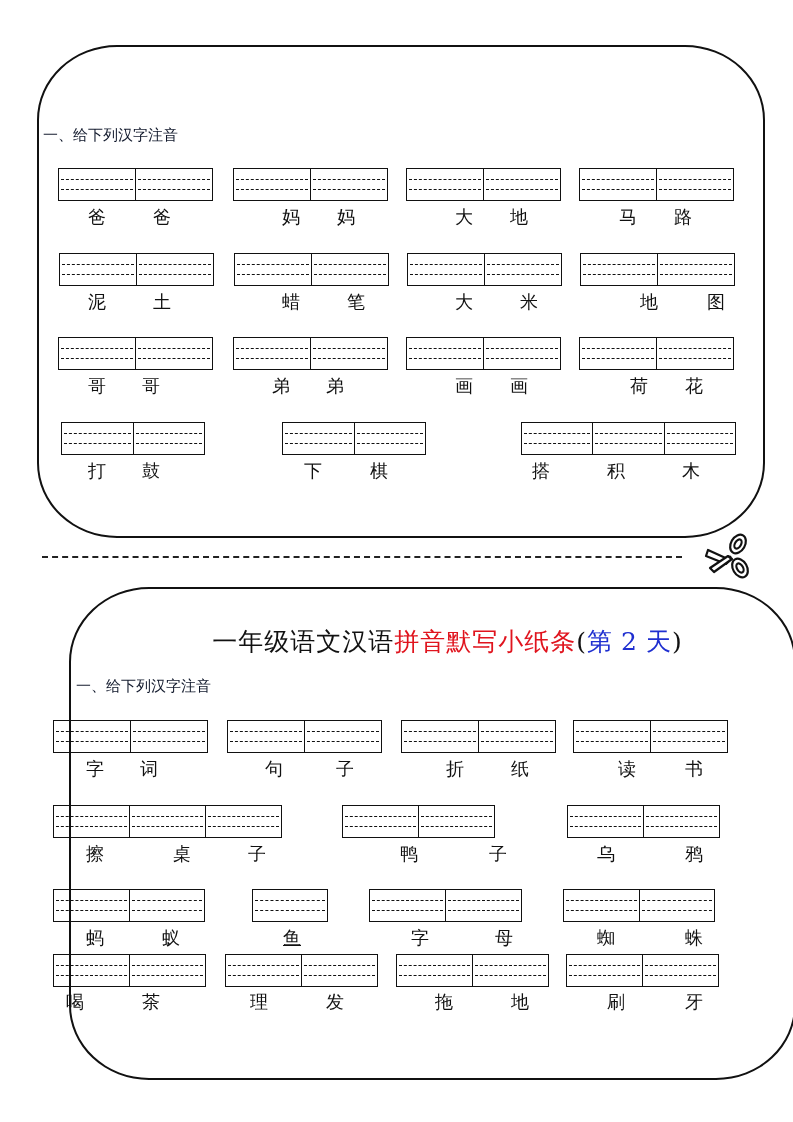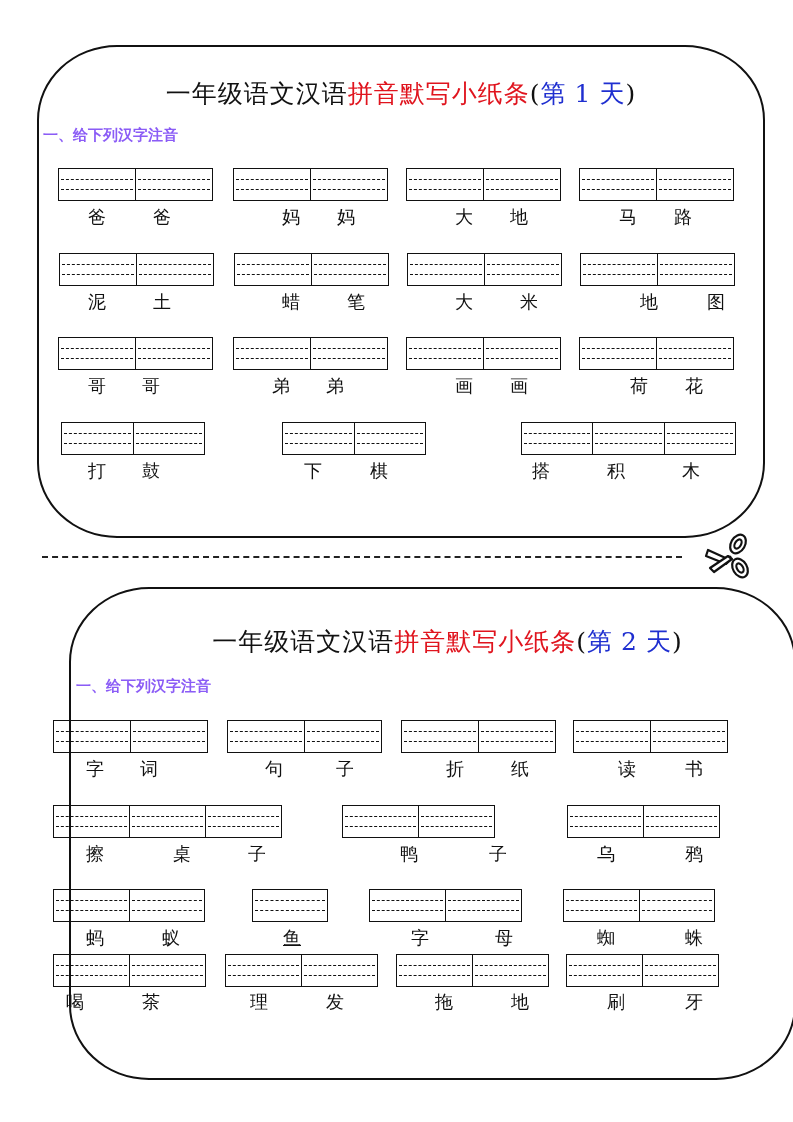--- a/index.html
+++ b/index.html
@@ -3,38 +3,35 @@
 <meta charset="utf-8">
 <style>
   html, body { margin:0; padding:0; background:#ffffff; }
   body { width:793px; height:1122px; position:relative; overflow:hidden;
          font-family:"DejaVu Serif","Liberation Serif",serif; color:#111; }
   .card { position:absolute; border:2px solid #111; border-radius:80px / 75px; box-sizing:border-box; background:#fff; }
   .title { position:absolute; left:0; right:0; text-align:center; font-size:25px; letter-spacing:1px; white-space:nowrap; }
   .title .red { color:#e0141e; }
   .title .blue { color:#1f2fd0; }
   .title .black { color:#111; }
-  .section { position:absolute; font-family:"DejaVu Sans","Liberation Sans",sans-serif; font-weight:bold; font-size:15px; color:#8b5cf6; white-space:nowrap; }
+  .section { position:absolute; font-family:"DejaVu Sans","Liberation Sans",sans-serif; font-weight:normal; font-size:15px; color:#0f172a; white-space:nowrap; }
   .box { position:absolute; border:1.5px solid #111; box-sizing:border-box; height:33px; display:flex; }
   .cell { flex:1; position:relative; border-left:1.5px solid #111; }
   .cell:first-child { border-left:none; }
   .cell::before, .cell::after { content:""; position:absolute; left:2px; right:2px; border-top:1.5px dashed #111; }
   .cell::before { top:10px; }
   .cell::after { top:20px; }
   .char { position:absolute; font-size:18px; line-height:20px; width:22px; text-align:center; color:#111; }
   .cutline { position:absolute; left:42px; width:640px; top:556px; border-top:2.5px dashed #222; }
   .scissors { position:absolute; left:700px; top:530px; width:52px; height:52px; }
 </style>
 </head>
 <body>
 
 <div class="card" style="left:37px; top:45px; width:728px; height:493px;">
-  <div class="title" style="top:30px;">
-    <span class="black">一年级语文汉语</span><span class="red">拼音默写小纸条</span><span class="black">(</span><span class="blue">第</span><span class="blue" style="padding:0 8px;">1</span><span class="blue">天</span><span class="black">)</span>
-  </div>
   <div class="section" style="left:4px; top:79px;">一、给下列汉字注音</div>
 </div>
 
 <div class="box" style="left:58px; top:168px; width:155px;">
     <div class="cell"></div>
     <div class="cell"></div>
   </div>
 <span class="char" style="left:86px; top:207px;">爸</span>
 <span class="char" style="left:151px; top:207px;">爸</span>
 

